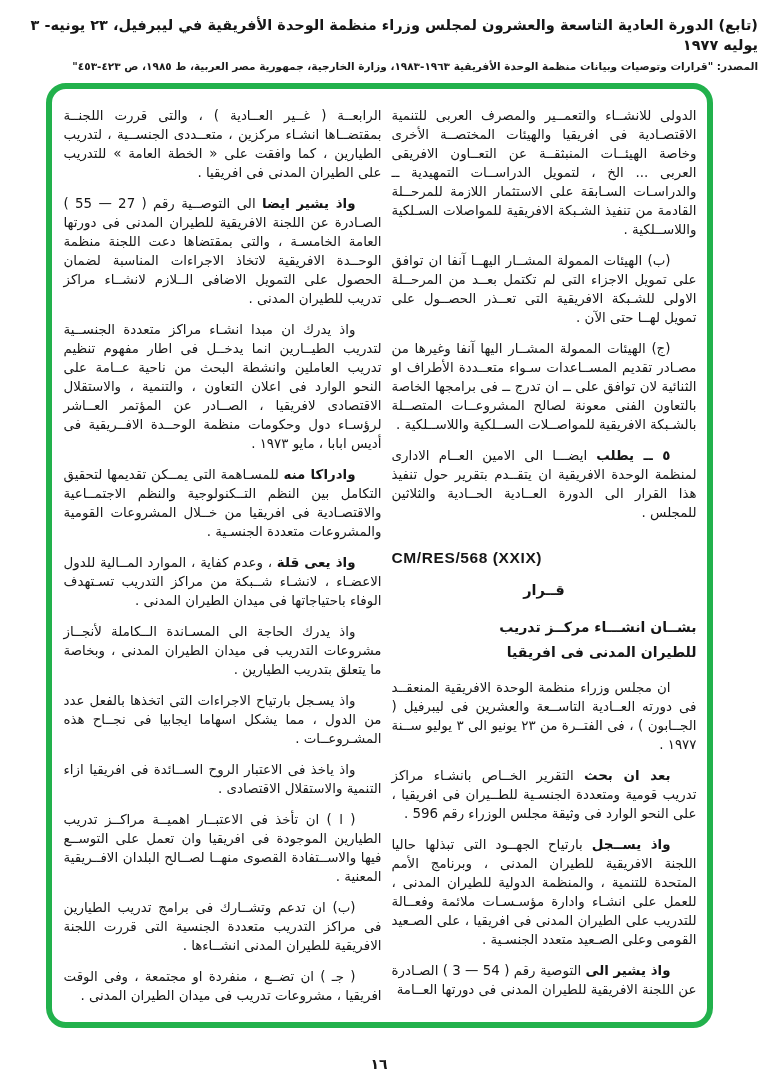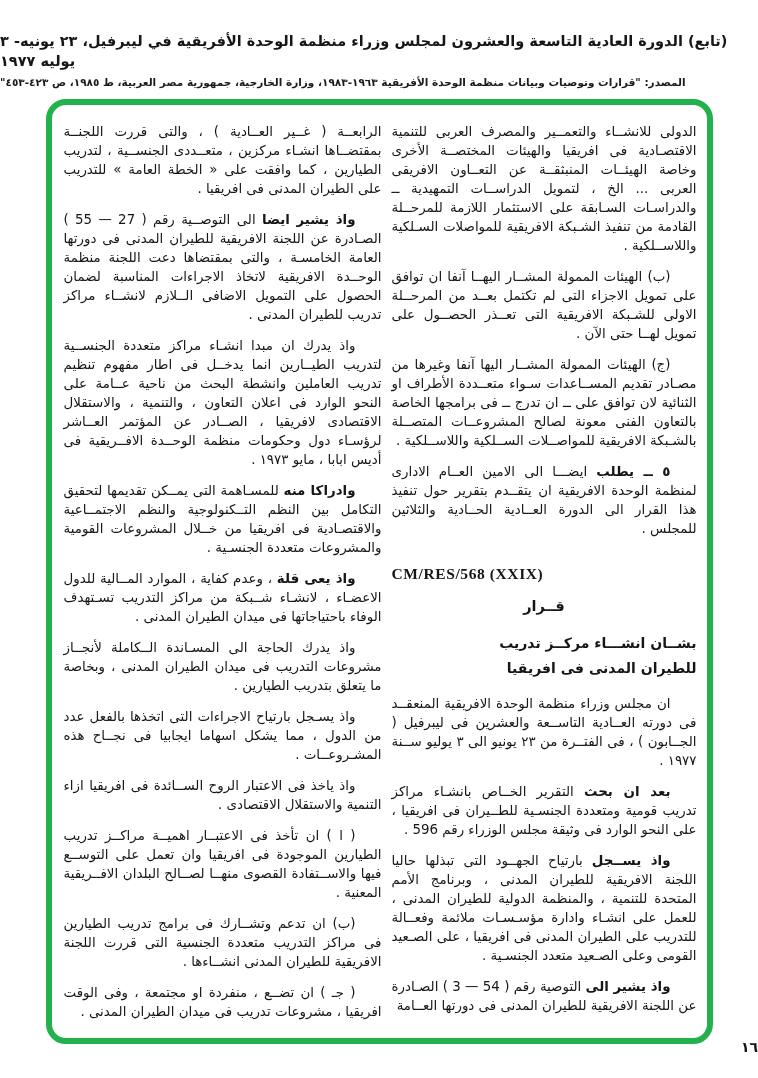--- a/index.html
+++ b/index.html
@@ -1,44 +1,44 @@
 <!DOCTYPE html>
 <html lang="ar"><head>
 <meta charset="utf-8">
 <style>
   html,body{margin:0;padding:0;background:#ffffff;}
   body{
     width:758px;height:1078px;position:relative;
     font-family:"DejaVu Sans",sans-serif;color:#161616;
     -webkit-font-smoothing:antialiased;
   }
-  .page-header{text-align:left;padding-top:31px;direction:rtl;}
+  .page-header{text-align:right;padding-top:15px;direction:rtl;}
   .hdr-line1{font-size:14.5px;font-weight:bold;letter-spacing:0;line-height:1.4;}
   .hdr-line2{font-size:10.5px;font-weight:bold;margin-top:4px;color:#1b1b1b;}
   .content-frame{
     box-sizing:border-box;width:667px;height:945px;
     margin:11px auto 0;border:6px solid #22b14c;border-radius:20px;
     padding:9px 10px 9px 12px;
     display:flex;flex-direction:row;gap:10px;direction:rtl;overflow:hidden;
   }
   .col{text-align:justify;font-size:13.4px;line-height:19px;}
   .col-right{flex:0 0 305px;}
   .col-left{flex:1 1 auto;}
   p.para{margin:8px 0 12px 0;text-indent:26px;}
   p.noindent{text-indent:0;}
   b.lead{font-weight:bold;}
   .doc-ref{
     direction:ltr;text-align:left;
-    font-family:Liberation Serif, serif;font-size:15.5px;font-weight:bold;
+    font-family:Liberation Sans, sans-serif;font-size:15.5px;font-weight:bold;
     letter-spacing:0.6px;margin:26px 0 10px 0;
   }
   .res-title{text-align:center;font-weight:bold;font-size:14.5px;margin:14px 0 18px 0;text-indent:0;}
   .res-subtitle{text-align:right;font-weight:bold;font-size:14px;margin:0 0 6px 0;text-indent:0;}
   .res-subtitle.last{margin-bottom:16px;}
-  .page-footer{position:absolute;left:0;right:0;bottom:22px;text-align:right;}
+  .page-footer{position:absolute;left:0;right:0;bottom:5px;text-align:center;}
   .page-number{font-size:14px;font-weight:bold;letter-spacing:5px;}
 </style>
 </head>
 <body>
 
 <div class="page-header">
   <div class="hdr-line1">(تابع) الدورة العادية التاسعة والعشرون لمجلس وزراء منظمة الوحدة الأفريقية في ليبرفيل، ٢٣ يونيه- ٣ يوليه ١٩٧٧</div>
   <div class="hdr-line2">المصدر: "قرارات وتوصيات وبيانات منظمة الوحدة الأفريقية ⁦١٩٦٣-١٩٨٣⁩، وزارة الخارجية، جمهورية مصر العربية، ط ١٩٨٥، ص ⁦٤٢٣-٤٥٣⁩"</div>
 </div>
 

